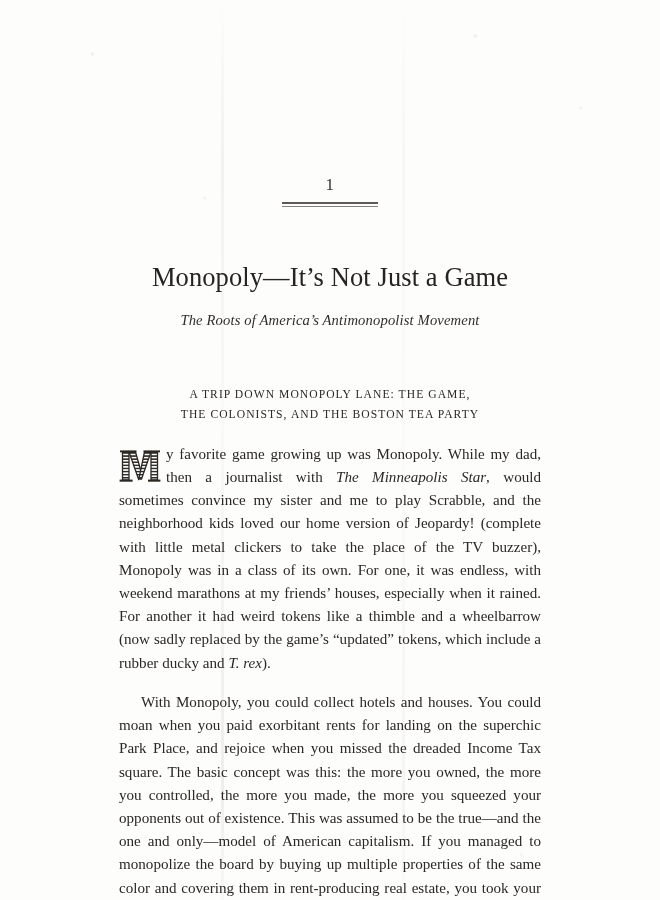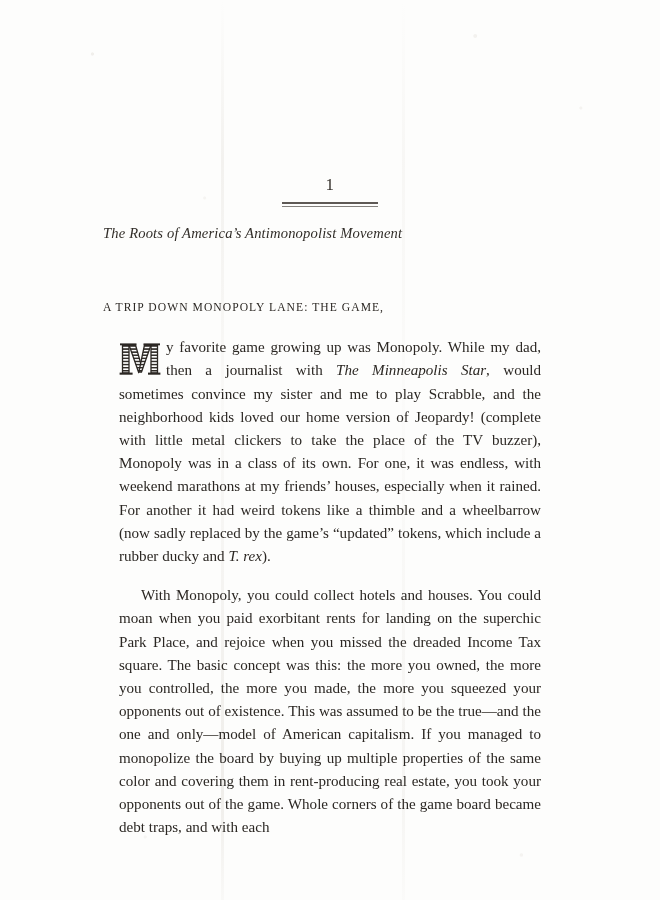--- a/index.html
+++ b/index.html
@@ -91,29 +91,31 @@
     margin-top: 55px;
     text-align: center;
     font-size: 26.5px;
     line-height: 1.2;
     color: #272320;
     letter-spacing: .1px;
     font-weight: normal;
   }
   .chapter-subtitle {
     margin-top: 18px;
+    text-align: center;
     font-size: 14.6px;
     font-style: italic;
     color: #312d28;
     letter-spacing: .15px;
   }
 
   
   .section-heading {
     margin-top: 56px;
+    text-align: center;
     font-size: 11.6px;
     line-height: 1.72;
     letter-spacing: 1.05px;
     color: #2c2824;
   }
 
   
   .body-text {
     margin-top: 18px;
     font-size: 15.1px;
@@ -155,25 +157,27 @@
   <div class="content">
 
     <div class="chapter-head">
       <div class="chapter-number">1</div>
       <div class="rule-group">
         <div class="rule-thick"></div>
         <div class="rule-thin"></div>
       </div>
     </div>
 
+    <h1 class="chapter-title">Monopoly—It’s Not Just a Game</h1>
 
     <div class="chapter-subtitle">The Roots of America’s Antimonopolist Movement</div>
 
     <div class="section-heading">
       <div>A TRIP DOWN MONOPOLY LANE: THE GAME,</div>
+      <div>THE COLONISTS, AND THE BOSTON TEA PARTY</div>
     </div>
 
     <div class="body-text">
 
       <p class="first">
         <span class="dropcap">
           <svg viewBox="0 0 42 40" width="42" height="40" aria-hidden="true">
             <defs>
               <pattern id="hatch" patternUnits="userSpaceOnUse" width="4" height="3.1">
                 <rect width="4" height="3.1" fill="#fdfdfc"></rect>

